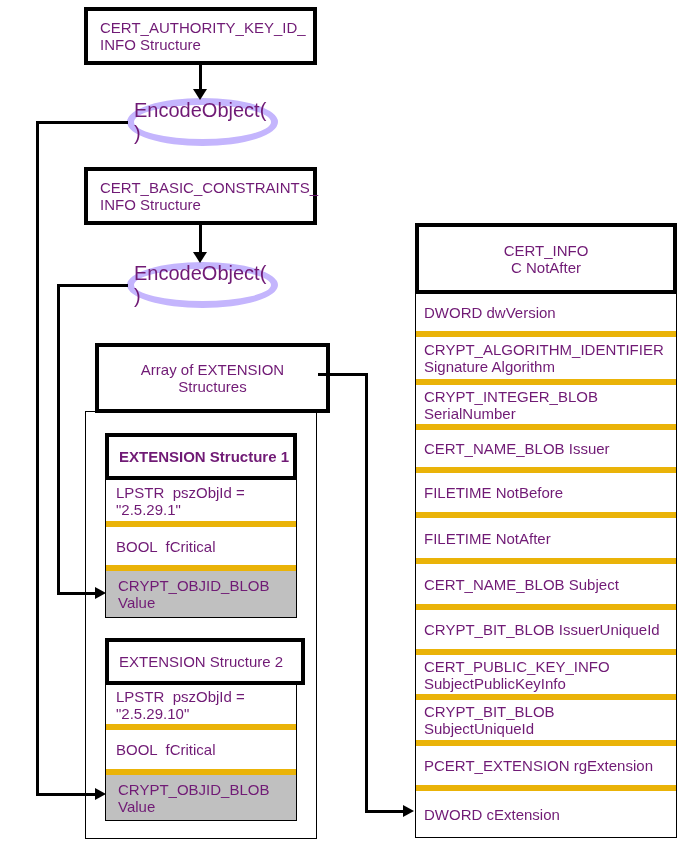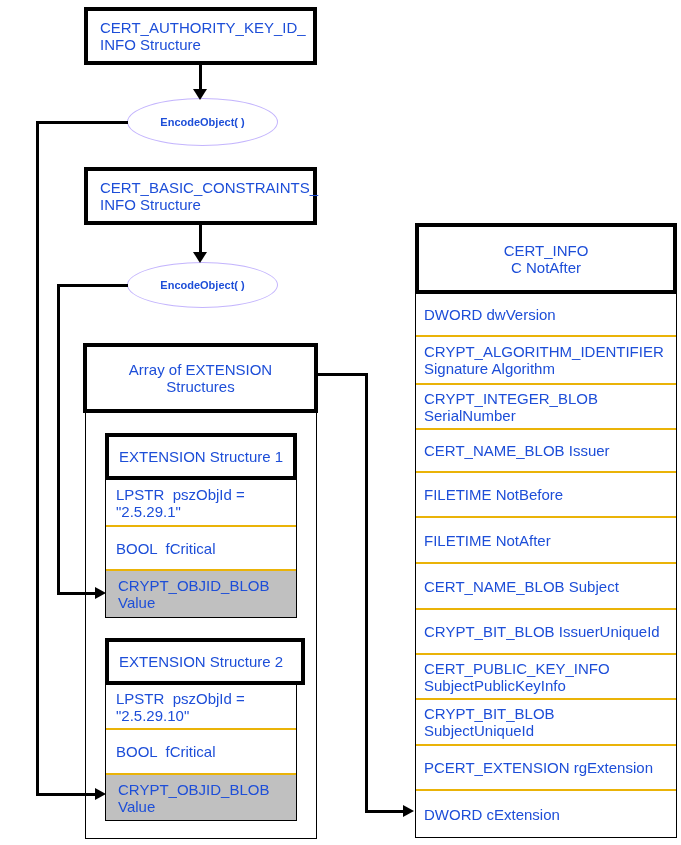--- a/index.html
+++ b/index.html
@@ -1,36 +1,36 @@
 <!DOCTYPE html>
 <html style="--shaded: #c0c0c0;"><head>
 <meta charset="utf-8">
 <style>
   html,body{margin:0;padding:0;background:#fff;}
   .stage{
     position:relative;width:681px;height:845px;background:#fff;
-    font-family:"Liberation Sans",sans-serif;font-size:15px;color:#1d4ed8;
+    font-family:"Liberation Sans",sans-serif;font-size:15px;color:#701a75;
     overflow:hidden;
   }
   .abs{position:absolute;box-sizing:border-box;}
   .pre{white-space:pre-wrap;}
   
   .thickbox{border:4px solid #000;background:#fff;display:flex;align-items:center;z-index:3;}
   .leftalign{padding-left:12px;text-align:left;}
   .centered{justify-content:center;text-align:center;}
   
-  .ellipse{border:1px solid #c4b5fd;border-radius:50%;background:#fff;display:flex;
-           align-items:center;justify-content:center;font-weight:bold;font-size:11px;z-index:3;}
+  .ellipse{border:7px solid #c4b5fd;border-radius:50%;background:#fff;display:flex;
+           align-items:center;justify-content:center;font-weight:normal;font-size:20px;z-index:3;}
   
   .container{border:1px solid #000;background:#fff;z-index:1;}
   
   .subheader{border:4px solid #000;background:#fff;display:flex;align-items:center;
              padding-left:10px;z-index:2;}
   .rows{border:1px solid #000;border-top:none;background:#fff;z-index:2;}
-  .row{border-bottom:2px solid #eab308;display:flex;align-items:center;padding-left:10px;
+  .row{border-bottom:6px solid #eab308;display:flex;align-items:center;padding-left:10px;
        box-sizing:border-box;}
   .row:last-child{border-bottom:none;}
   .shaded{background:var(--shaded,#c0c0c0);padding-left:12px;}
   
   .tblheader{border:4px solid #000;background:#fff;display:flex;align-items:center;
              justify-content:center;text-align:center;z-index:2;}
   .tblrows .row{padding-left:8px;}
   
   .hline,.vline{position:absolute;background:#000;z-index:5;}
   .hline{height:3px;}
@@ -56,26 +56,26 @@
   <div class="abs ellipse" style="left:127px;top:98px;width:151px;height:48px;">EncodeObject( )</div>
 
   <div class="abs thickbox leftalign pre" style="left:84px;top:167px;width:233px;height:58px;">CERT_BASIC_CONSTRAINTS_
 INFO Structure</div>
 
   <div class="vline" style="left:199px;top:225px;height:28px;"></div>
   <div class="arrow-down" style="left:193px;top:252px;"></div>
 
   <div class="abs ellipse" style="left:127px;top:262px;width:151px;height:46px;">EncodeObject( )</div>
 
-  <div class="abs thickbox centered pre" style="left:83px;top:343px;width:235px;height:70px;">Array of EXTENSION
+  <div class="abs thickbox centered pre" style="left:95px;top:343px;width:235px;height:70px;">Array of EXTENSION
 Structures</div>
 
   <div class="abs container" style="left:85px;top:411px;width:232px;height:428px;"></div>
 
-  <div class="abs subheader" style="left:105px;top:433px;width:192px;height:47px;">EXTENSION Structure 1</div>
+  <div class="abs subheader" style="left:105px;top:433px;width:192px;height:47px;font-weight:bold;">EXTENSION Structure 1</div>
   <div class="abs rows" style="left:105px;top:480px;width:192px;">
     <div class="row pre" style="height:47px;">LPSTR  pszObjId =
 "2.5.29.1"</div>
     <div class="row pre" style="height:44px;">BOOL  fCritical</div>
     <div class="row pre shaded" style="height:46px;">CRYPT_OBJID_BLOB
 Value</div>
   </div>
 
   <div class="abs subheader" style="left:105px;top:638px;width:200px;height:47px;">EXTENSION Structure 2</div>
   <div class="abs rows" style="left:105px;top:685px;width:192px;">

